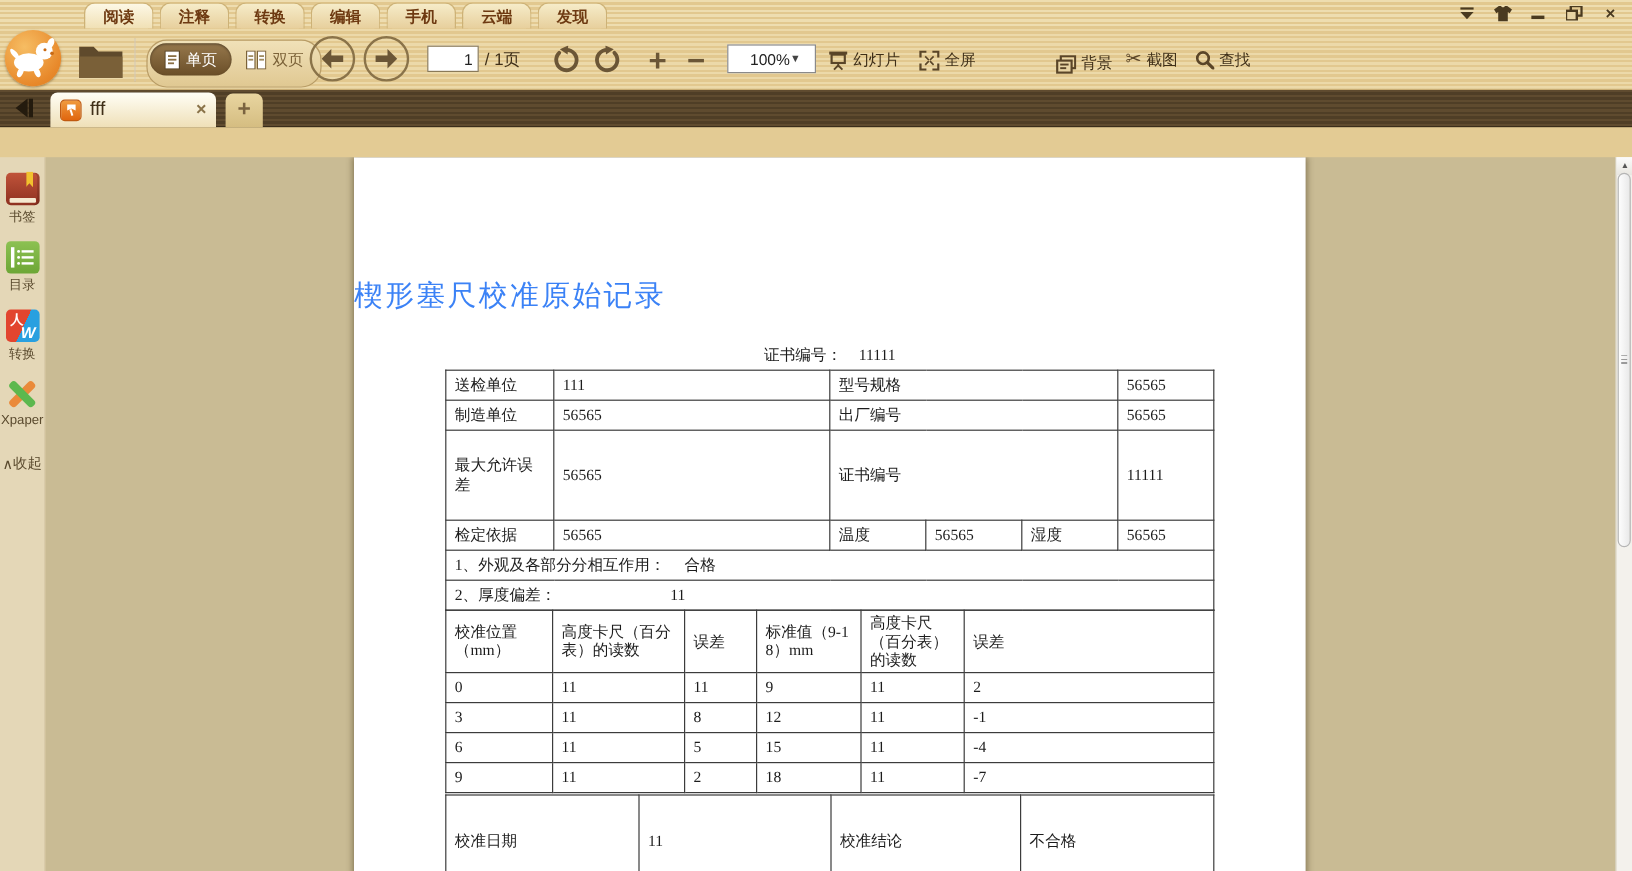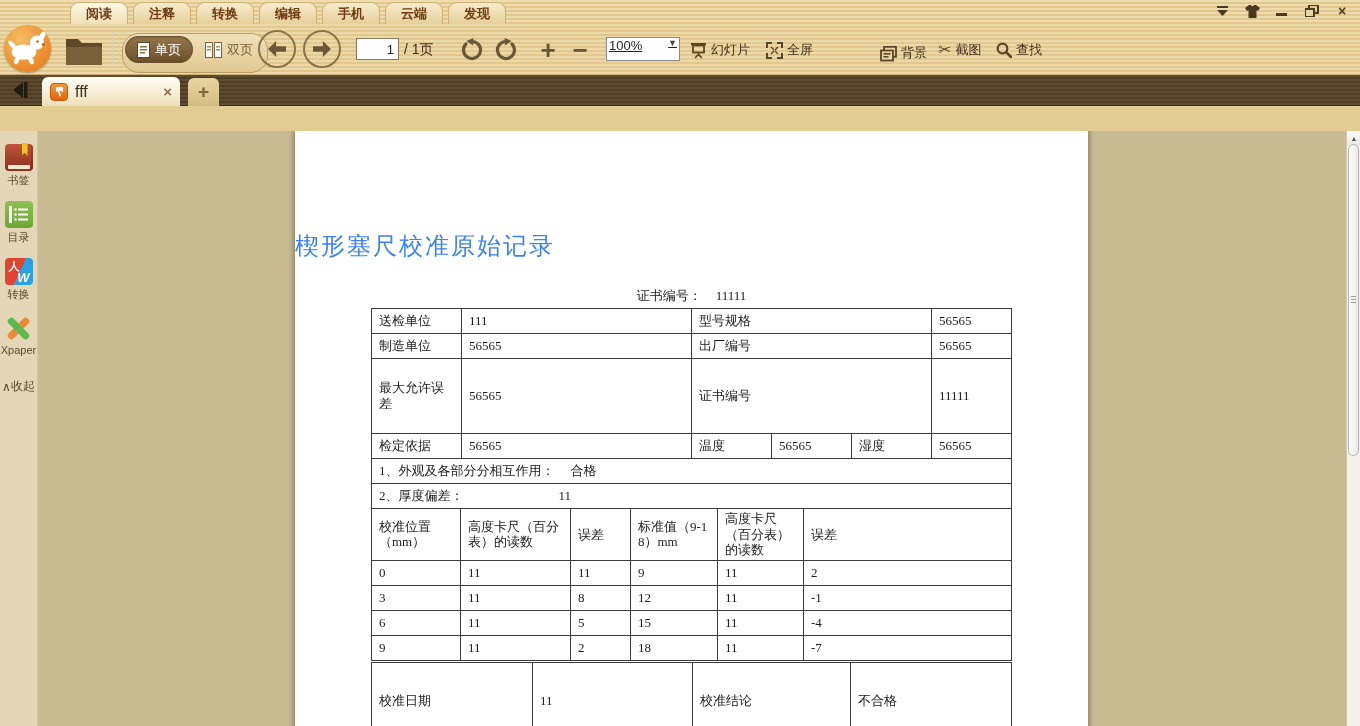--- a/index.html
+++ b/index.html
@@ -38,22 +38,22 @@
     box-shadow:inset 0 1px 2px rgba(0,0,0,.4); }
   .nav-circle { position:absolute; top:6px; width:38px; height:38px; border-radius:50%;
     border:2px solid #8a7349; display:flex; align-items:center; justify-content:center; }
   .page-input { position:absolute; left:356px; top:14px; width:43px; height:22px;
     border:1px solid #8a7a58; background:#fff; font-size:13px; text-align:right; padding-right:4px; color:#222; }
   .page-total { position:absolute; left:404px; top:17px; font-size:14px; color:#3f2f18; }
   .tb-icon-btn { position:absolute; top:12px; width:28px; height:28px;
     display:flex; align-items:center; justify-content:center; }
   .zoom-glyph { font-size:26px; font-weight:bold; color:#6b5636; line-height:24px; }
   .zoom-select { position:absolute; left:606px; top:13px; width:74px; height:24px; background:#fff;
-    border:1px solid #8a8a8a; display:flex; align-items:flex-start; justify-content:space-between;
-    padding:0 2px; font-size:13px; color:#222;text-decoration:underline; }
+    border:1px solid #8a8a8a; display:flex; align-items:center; justify-content:space-between;
+    padding:0 18px; font-size:13px; color:#222; }
   .zoom-select .arr { font-size:9px; color:#444; }
   .tb-label-btn { position:absolute; top:14px; height:24px; display:flex; align-items:center; gap:4px;
     font-size:13px; color:#3f2f18; }
   .glyph-icon { font-size:16px; color:#5a4528; line-height:16px; }
 
   
   .tabbar { position:absolute; top:75px; left:0; width:100%; height:31px;
     background:repeating-linear-gradient(180deg,#5f4b2f 0 2px,#4f3e26 2px 4px);
     border-bottom:1px solid #3a2d1a; }
   .tab-back { position:absolute; left:7px; top:4px; width:26px; height:22px;

